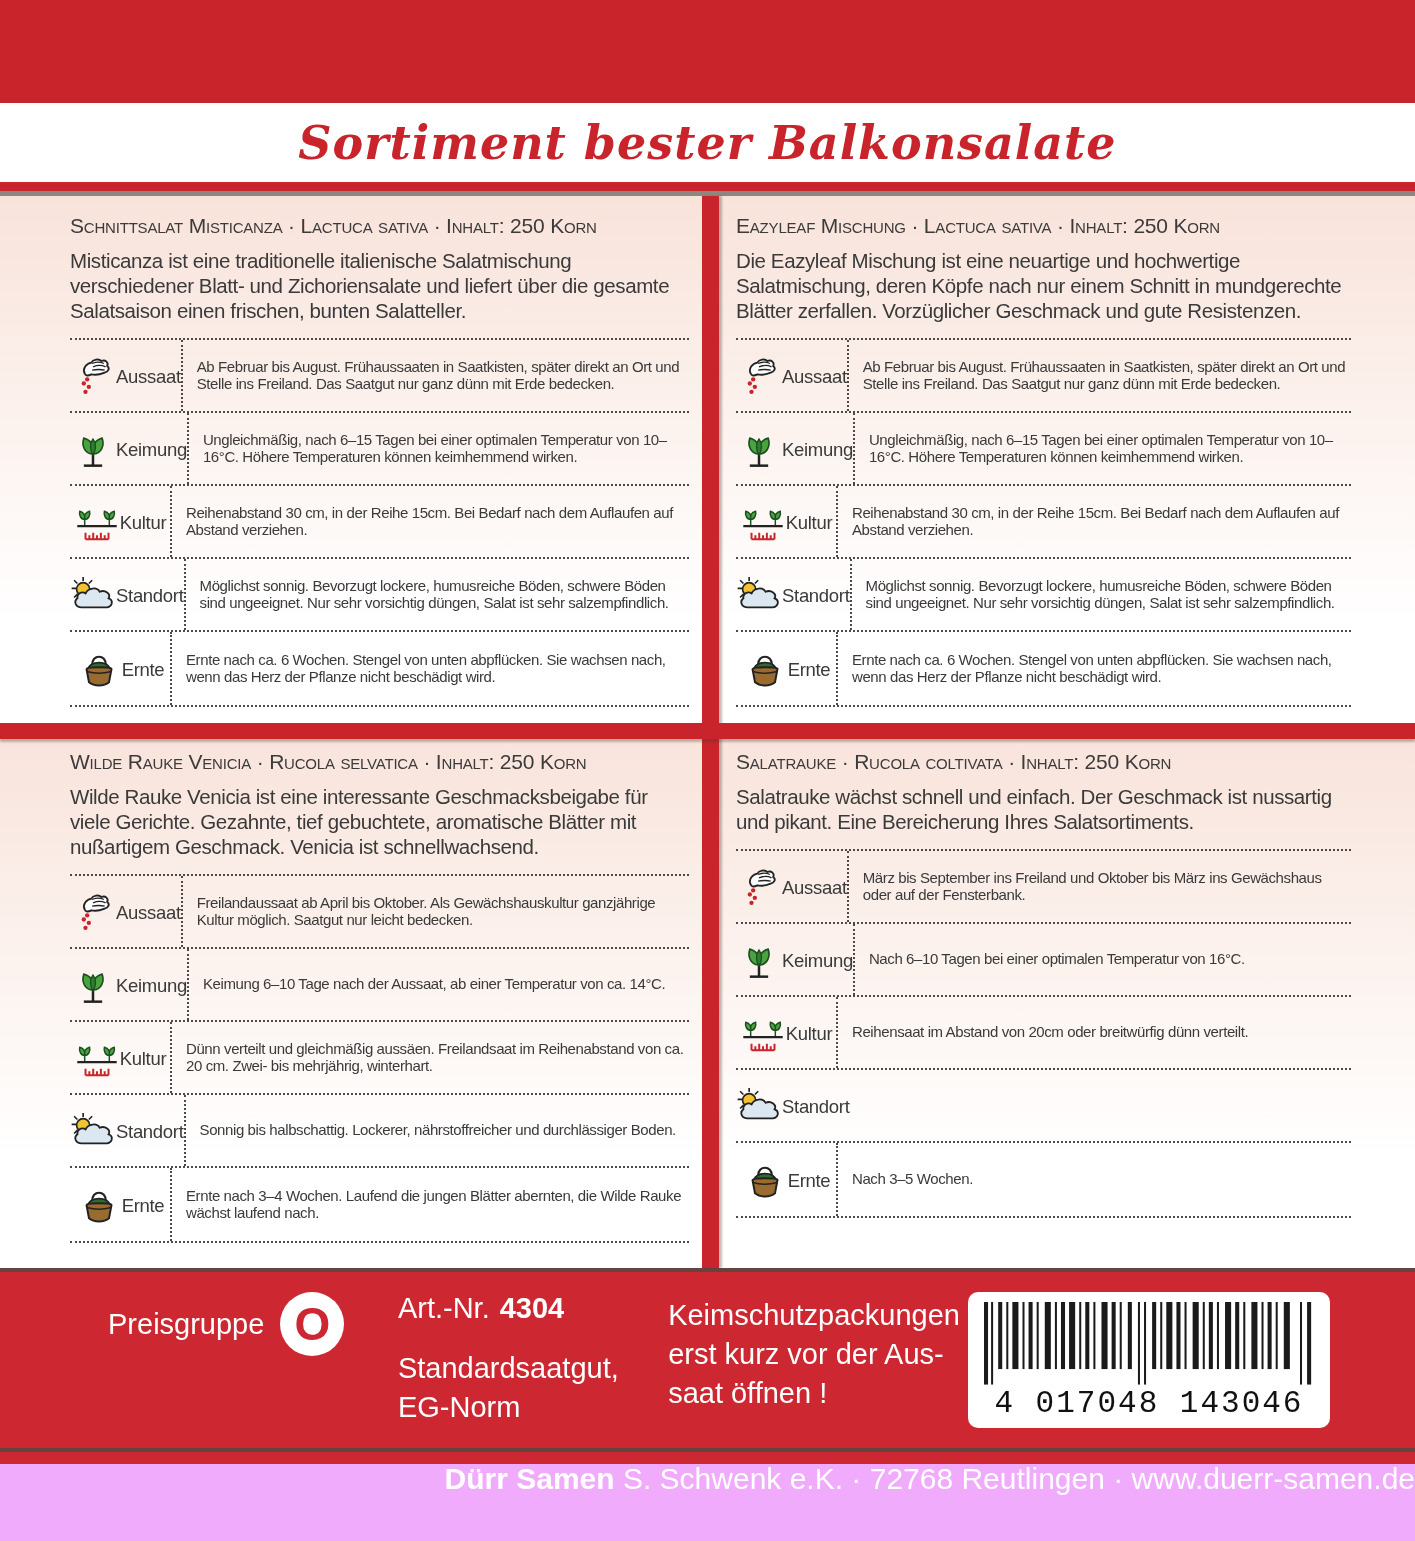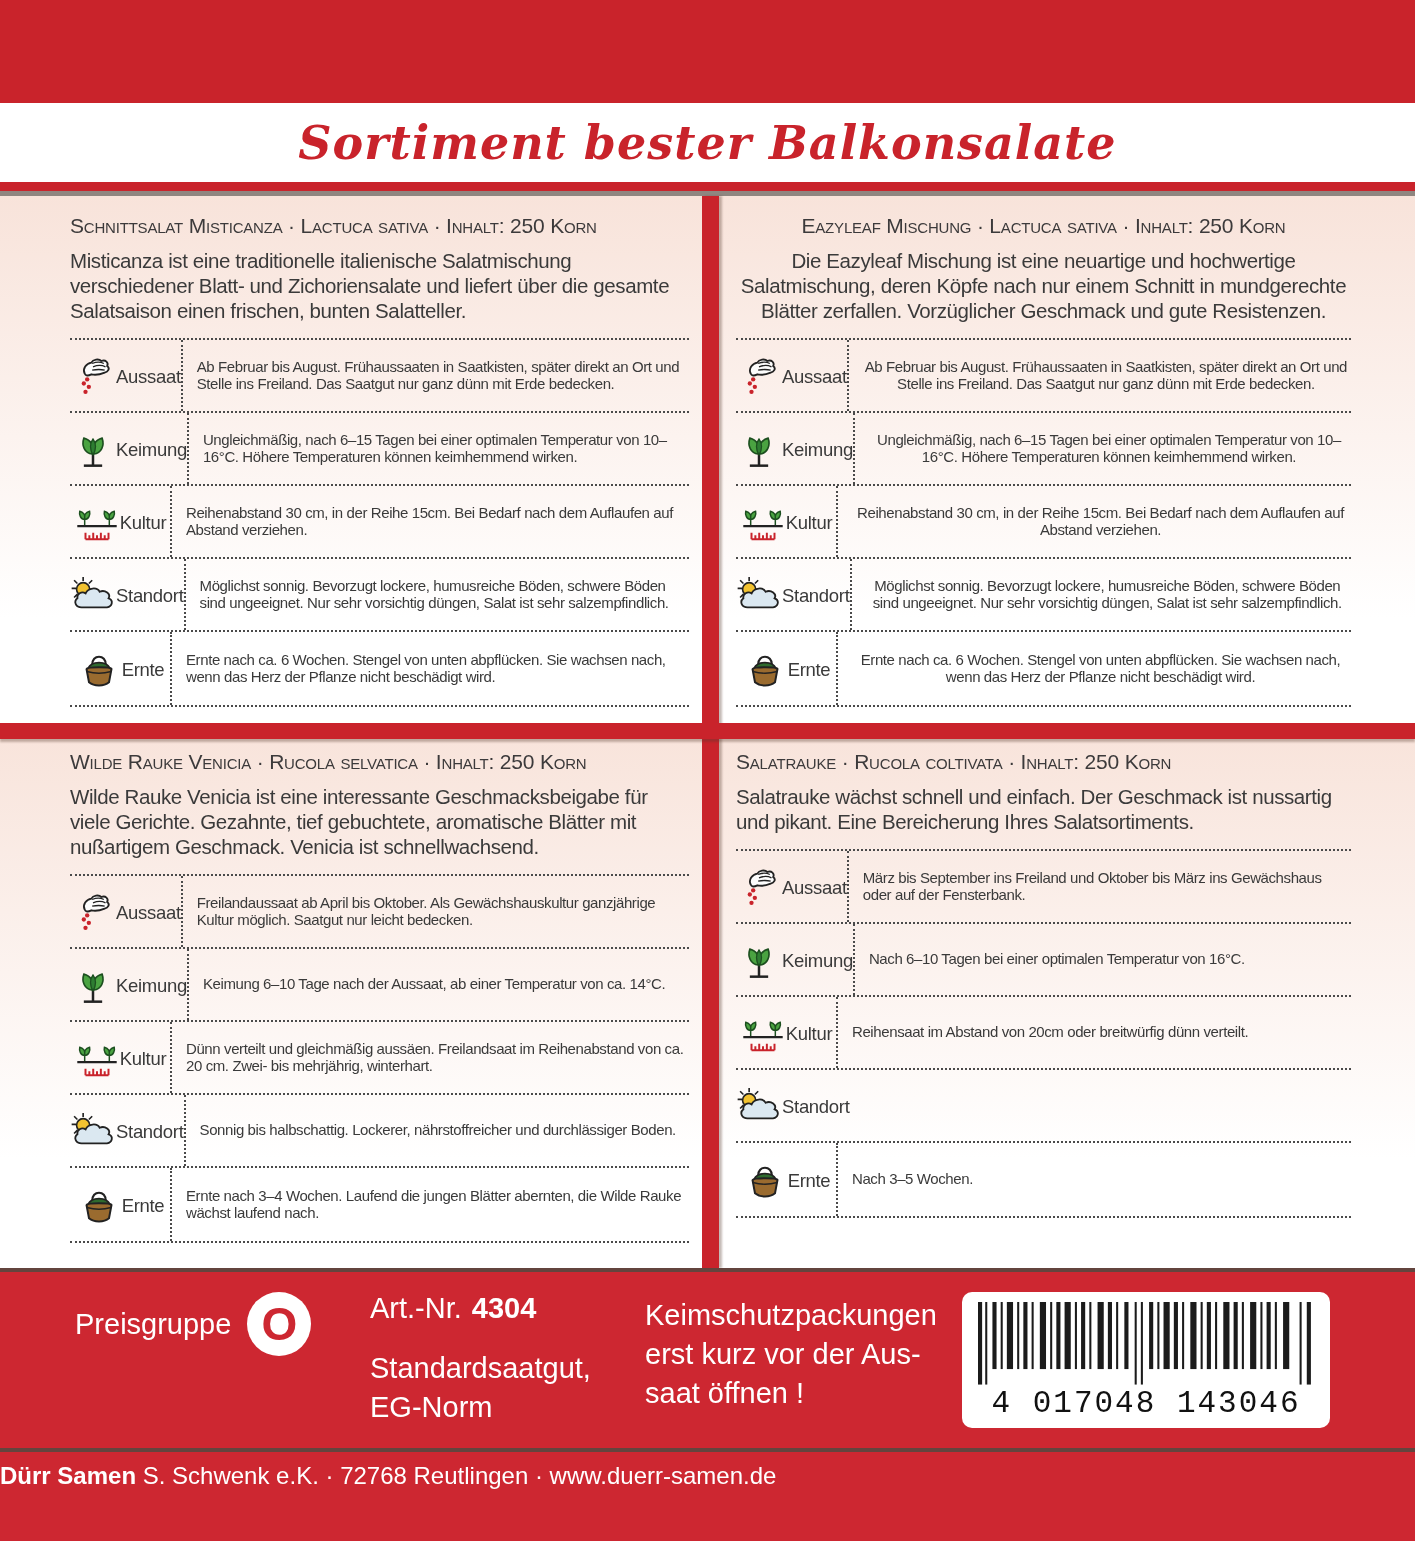--- a/index.html
+++ b/index.html
@@ -19,39 +19,39 @@
     background-position: 0 0, 0 528px;
     background-repeat: no-repeat;
     display: grid; grid-template-columns: 711px 704px; grid-template-rows: 528px 544px; }
   .cross-v { position: absolute; left: 702px; top: 0; width: 17px; height: 100%;
              background: #c9232b; box-shadow: 3px 0 2px rgba(90,60,50,.35); z-index: 5; }
   .cross-h { position: absolute; left: 0; top: 527px; width: 100%; height: 16px;
              background: #c9232b; box-shadow: 0 3px 2px rgba(90,60,50,.35); z-index: 5; }
 
   .quad { color: #3a3a3a; overflow: hidden; }
   .q-tl { padding: 18px 22px 0 70px; }
-  .q-tr { padding: 18px 64px 0 25px; text-align: center; }
+  .q-tr { padding: 18px 64px 0 25px; }
   .q-bl { padding: 26px 22px 0 70px; }
   .q-br { padding: 26px 64px 0 25px; }
 
   .q-header { margin: 0; font-weight: 400; font-variant: small-caps;
               font-size: 21px; letter-spacing: -0.2px; color: #3c3a3b; }
   .q-intro { margin: 10px 0 0; font-size: 20.5px; line-height: 1.22; letter-spacing: -0.4px; }
 
   .q-table { margin-top: 15px; border-top: 2px dotted #4a4a4a; border-bottom: 2px dotted #4a4a4a; }
   .q-row { display: flex; align-items: stretch; min-height: 73px; border-bottom: 2px dotted #4a4a4a; }
   .q-row:last-child { border-bottom: none; }
   .q-icon-cell { flex: 0 0 100px; display: flex; flex-direction: row; align-items: center;
                  justify-content: center; padding: 4px 0 3px; }
   .q-icon-cell svg { width: 46px; height: 40px; display: block; }
   .q-label { font-size: 18.5px; margin-top: 1px; letter-spacing: -0.3px; }
   .q-text { flex: 1; border-left: 2px dotted #4a4a4a; padding: 5px 2px 5px 14px;
             display: flex; align-items: center; font-size: 15px; line-height: 1.13; letter-spacing: -0.4px; }
 
-  .band-bottom { position: relative; height: 273px; background: #cd2731; border-top: 4px solid #63443e; color: #fff; }
+  .band-bottom { position: relative; height: 196px; background: #cd2731; border-top: 4px solid #63443e; color: #fff; padding-left: 33px; }
   .foot-cols { display: flex; align-items: flex-start; padding: 20px 85px 0 75px; }
   .col-preis { width: 295px; }
   .col-art { width: 275px; }
   .col-hint { width: 305px; }
   .preis-line, .art-line { display: flex; align-items: center; font-size: 29px; }
   .preis-badge { width: 64px; height: 64px; margin-left: 16px; background: #fff; border-radius: 50%;
                  display: flex; align-items: center; justify-content: center; }
   .preis-o { color: #cd2731; font-weight: bold; font-size: 46px; line-height: 1; }
   .art-line b { margin-left: 10px; }
   .foot-text { margin-top: 16px; font-size: 29px; line-height: 1.35; white-space: pre-line; }
@@ -59,21 +59,21 @@
   .col-art .foot-text { margin-top: 24px; }
   .col-preis .foot-text { margin-top: 10px; }
 
   .barcode { margin-left: auto; width: 368px; height: 136px; background: #fff; border-radius: 10px;
              padding: 10px 16px 4px; display: flex; flex-direction: column; }
   .barcode svg { width: 100%; height: 86px; display: block; }
   .barcode-digits { font-family: "Liberation Mono", monospace; color: #111; font-size: 31px;
                     letter-spacing: 2px; text-align: center; margin-top: -2px; }
 
   .foot-divider { position: absolute; left: 0; right: 0; top: 176px; height: 4px; background: #63443e; }
-  .company-line { position: absolute; top: 190px; left: 0; width: 100%; text-align: left; font-size: 24px; }
+  .company-line { position: absolute; top: 190px; left: 0; width: 100%; text-align: right; font-size: 30px; }
   .company-line b { font-weight: bold; }
 </style>
 </head>
 <body>
 
 <svg width="0" height="0" style="position:absolute">
   <defs>
     <symbol id="sym-aussaat" viewBox="0 0 48 48">
       <path d="M14 21 C11 15 16 9 22 8 C24 4 31 3 34 6 C39 4 43 8 41 12 C45 15 42 19 38 20 C33 22 26 23 22 22 C18 24 15 24 14 21 Z" fill="#fdfdfd" stroke="#222" stroke-width="2.2"></path>
       <path d="M23 9 C28 7 33 7 37 9 M24 13 C29 11 35 11 39 13 M23 17 C28 16 34 16 38 17" fill="none" stroke="#222" stroke-width="1.6"></path>

